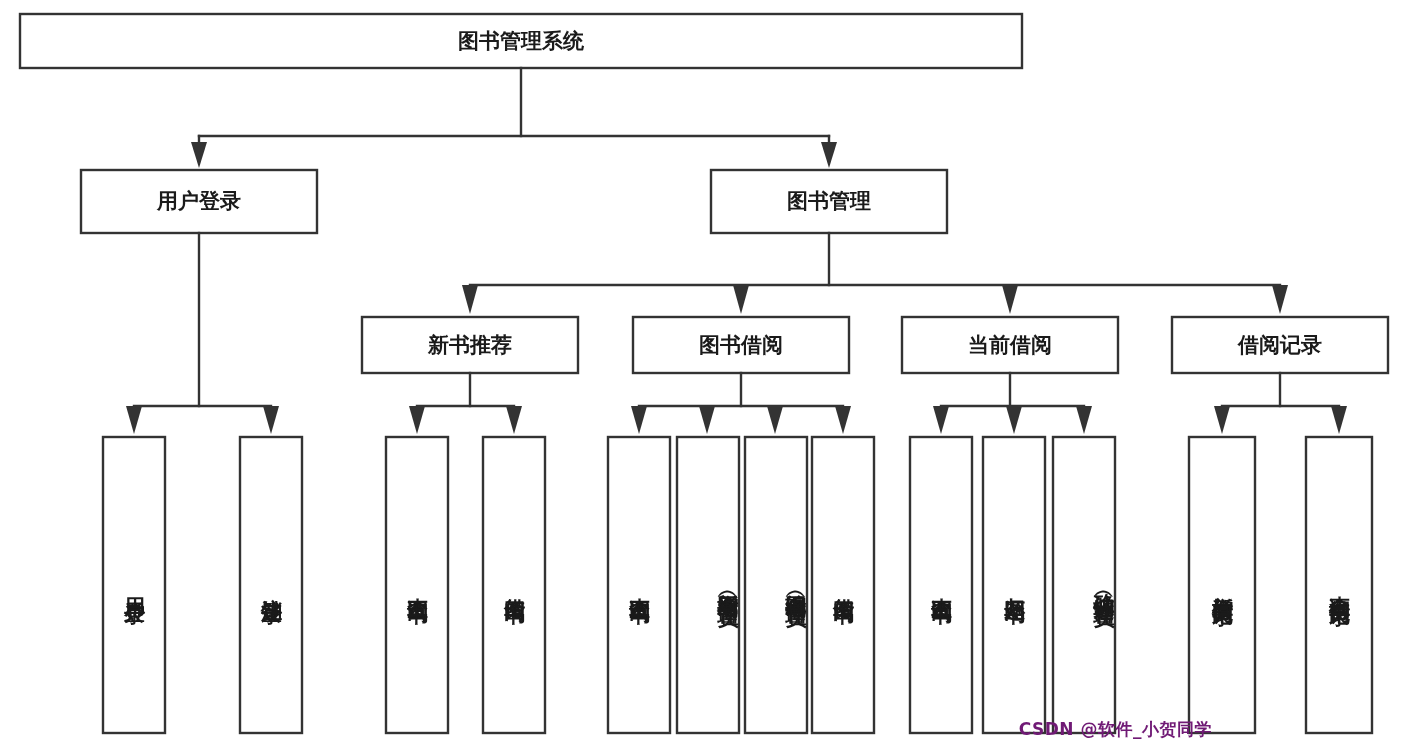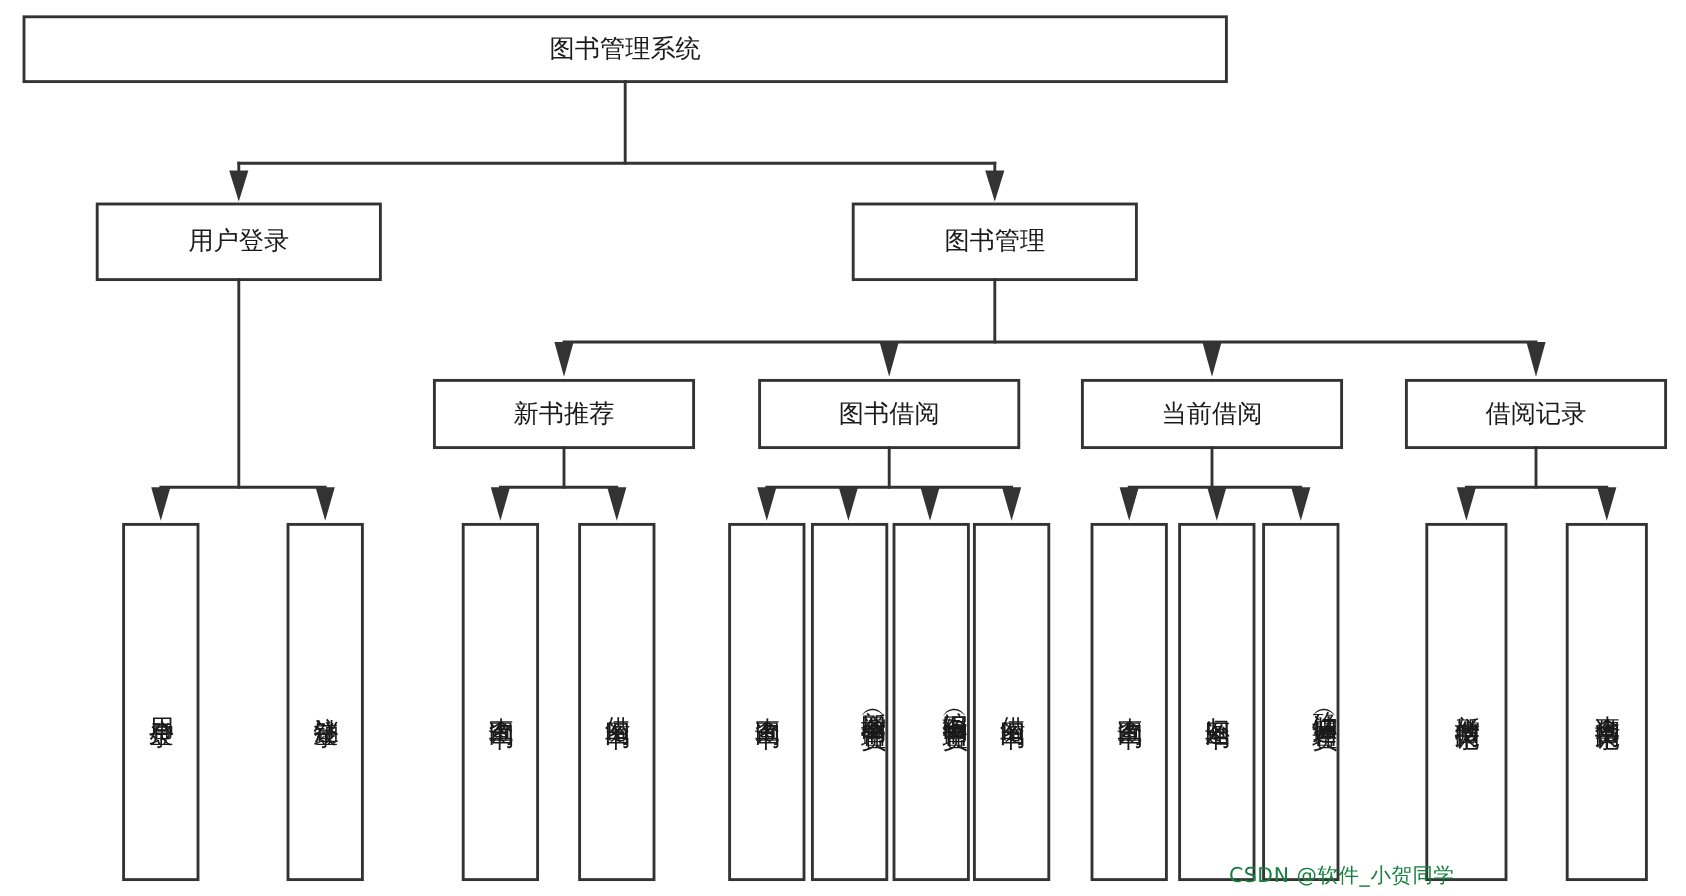--- a/index.html
+++ b/index.html
@@ -11,20 +11,21 @@
     width: 1405px;
     height: 747px;
     font-family: "DejaVu Sans", "Liberation Sans", sans-serif;
     overflow: hidden;
   }
   #diagram-root {
     position: relative;
     width: 1220px;
     height: 747px;
     background: #ffffff;
+    font-weight: bold;
   }
   svg.diagram-canvas {
     position: absolute;
     left: 0;
     top: 0;
     width: 1405px;
     height: 747px;
     display: block;
   }
   .node-box {
@@ -48,21 +49,21 @@
     fill: #1a1a1a;
     text-anchor: middle;
     dominant-baseline: middle;
   }
   .watermark {
     position: absolute;
     right: 8px;
     bottom: 6px;
     font-family: "DejaVu Sans", "Liberation Sans", sans-serif;
     font-size: 17px;
-    color: #15803d;
+    color: #701a75;
     white-space: nowrap;
     letter-spacing: 0.5px;
   }
   .vlabel {
     position: absolute;
     display: flex;
     align-items: center;
     justify-content: center;
     writing-mode: vertical-rl;
     text-orientation: upright;

